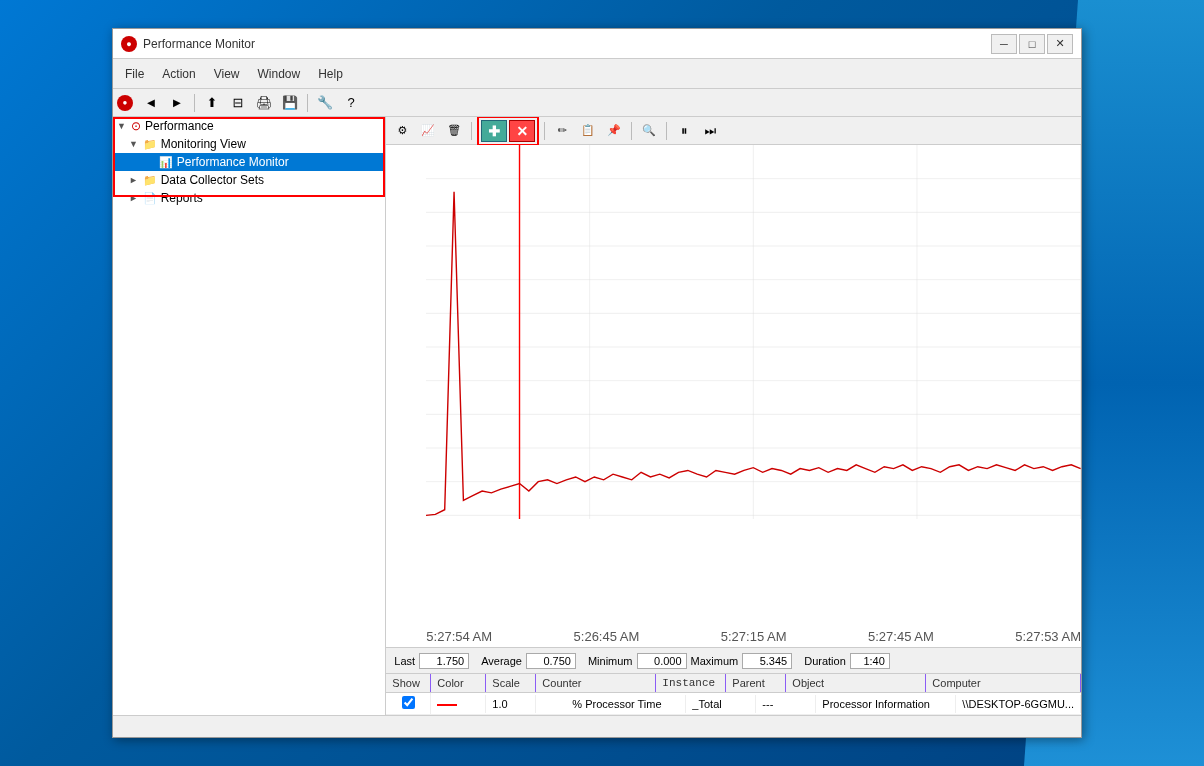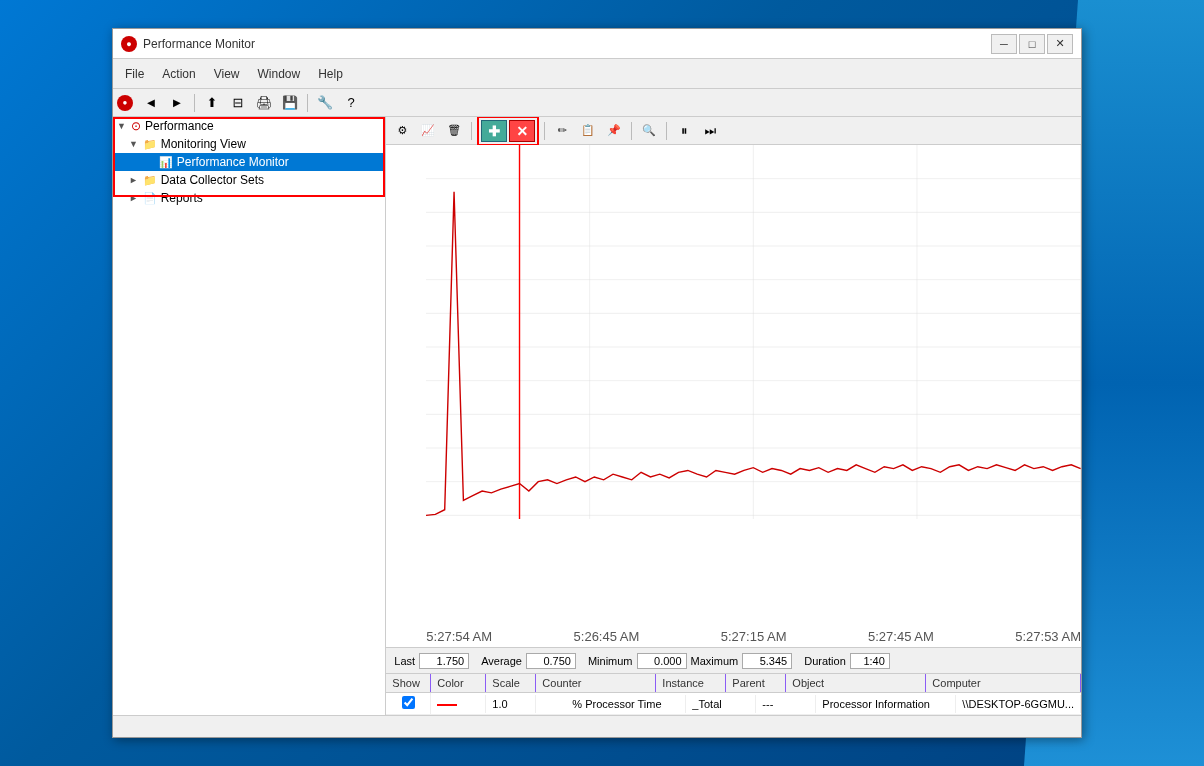--- a/index.html
+++ b/index.html
@@ -537,21 +537,21 @@
           <div class="stats-value" style="min-width:40px;">1:40</div>
         </div>
       </div>
 
       <div class="counter-table">
         <div class="counter-table-header">
           <div style="width:45px;">Show</div>
           <div style="width:55px;">Color</div>
           <div style="width:50px;">Scale</div>
           <div style="width:120px;">Counter</div>
-          <div style="width:70px;">Instance</div>
+          <div style="width:70px;font-family:Liberation Mono, monospace;">Instance</div>
           <div style="width:60px;">Parent</div>
           <div style="width:140px;">Object</div>
           <div style="flex:1;">Computer</div>
         </div>
         <div class="counter-table-row">
           <div style="width:45px;text-align:center;">
             <input type="checkbox" checked="" style="width: 13px; height: 13px;">
           </div>
           <div style="width:55px;">
             <span class="color-line"></span>

